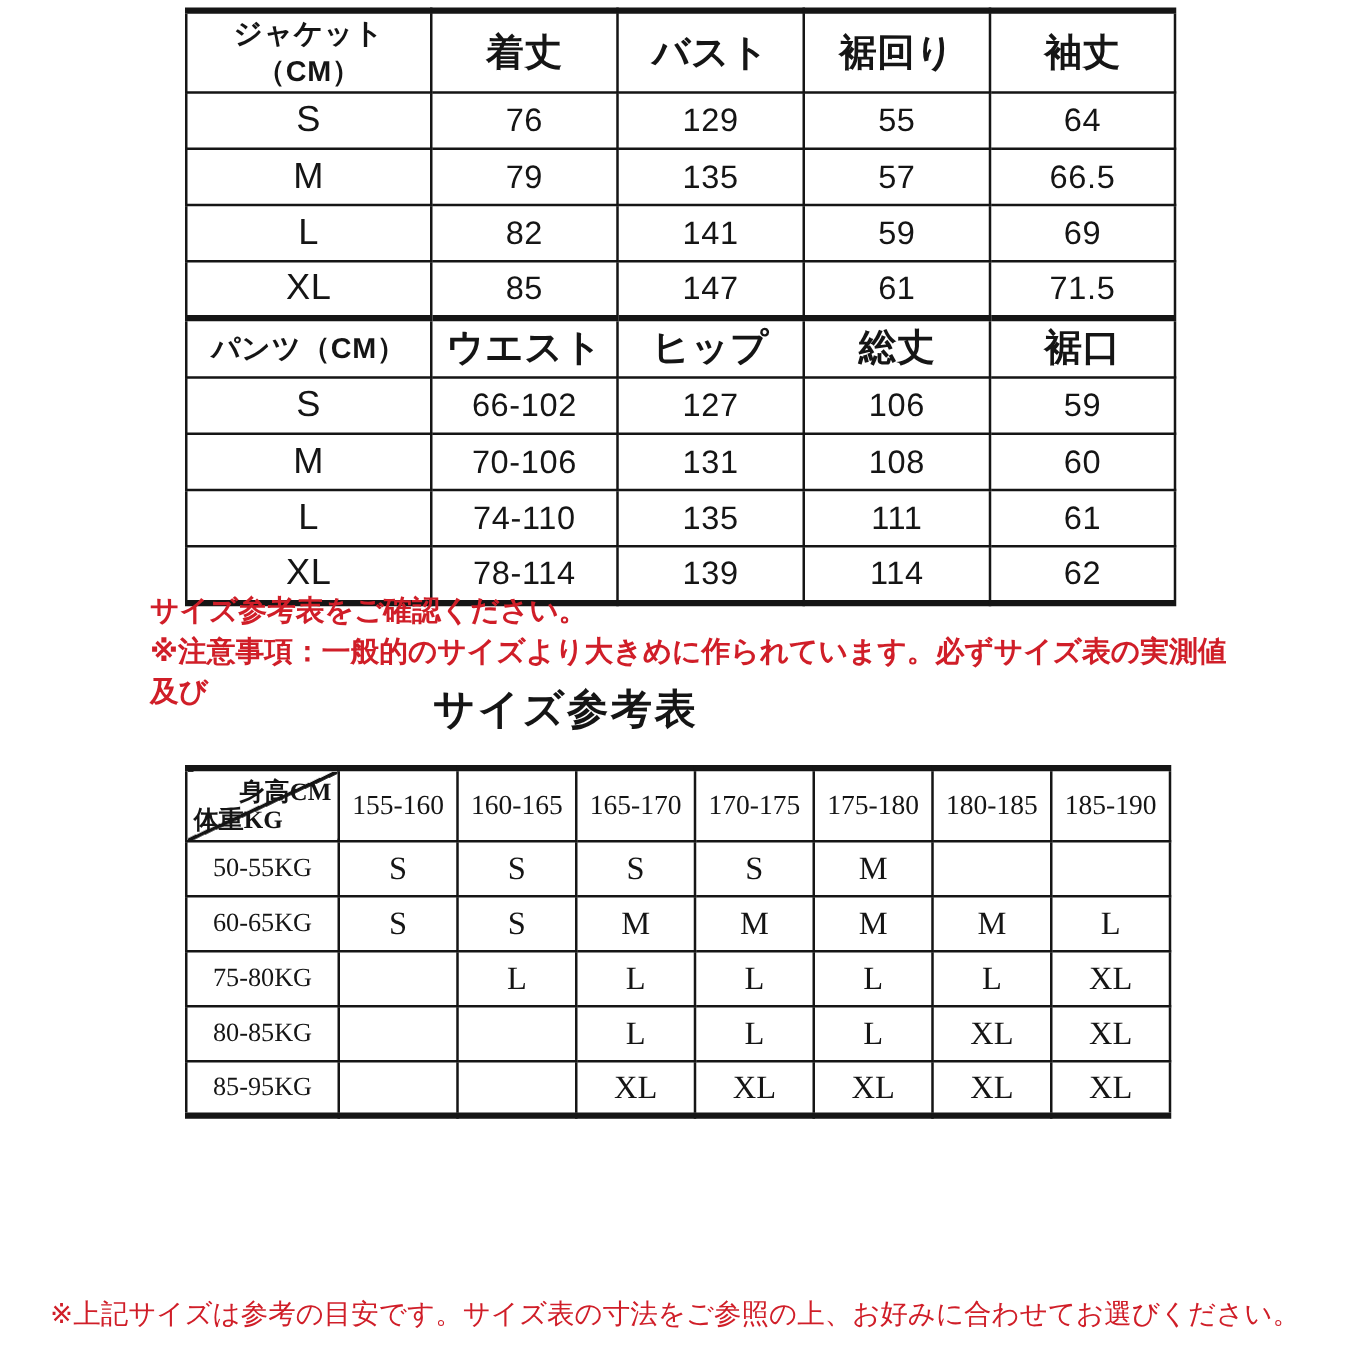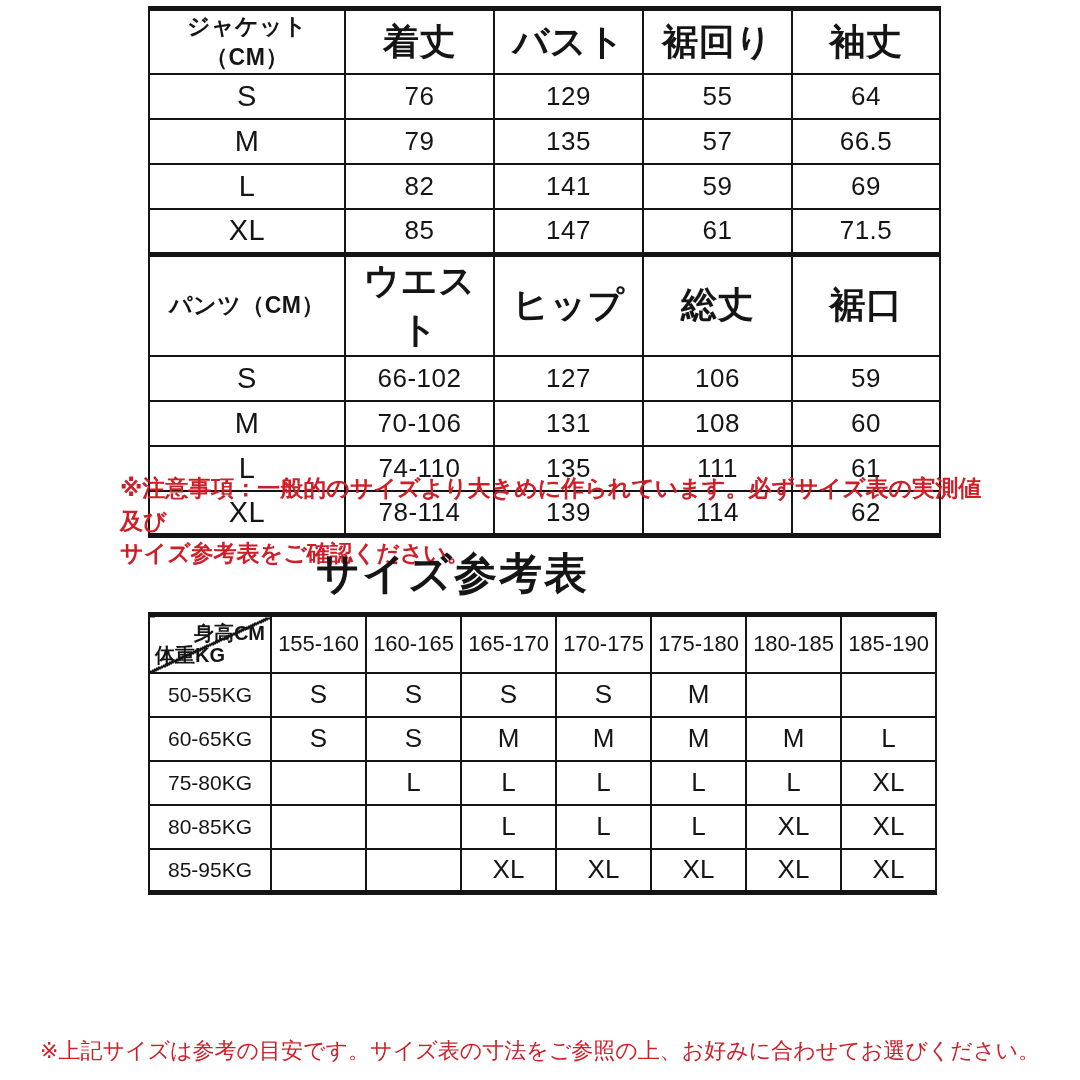--- a/index.html
+++ b/index.html
@@ -15,43 +15,43 @@
   table.size-table {
     position: absolute; left: 148px; top: 6px; width: 791px;
     border-collapse: collapse; table-layout: fixed; text-align: center;
     border-left: 2px solid var(--ink); border-right: 2px solid var(--ink);
     border-top: 5px solid var(--ink); border-bottom: 5px solid var(--ink);
   }
   table.size-table th, table.size-table td {
     border: 2px solid var(--ink); padding: 0; height: 45px;
     font-size: 26px; font-weight: normal; letter-spacing: 0.5px;
   }
-  table.size-table tr.head-row th { height: 48px; font-size: 36px; font-weight: bold; }
+  table.size-table tr.head-row th { height: 48px; font-size: 30px; font-weight: bold; }
   table.size-table tr.head-row th.ttl { font-size: 23px; }
   table.size-table td.rowlabel { font-size: 29px; }
   table.size-table tbody.thick-top tr.head-row th { border-top: 5px solid var(--ink); }
 
   
   .notice {
     position: absolute; left: 120px; top: 472px; width: 880px;
     color: var(--note-red); font-size: 23px; font-weight: bold; line-height: 1.42;
   }
 
   
   .ref-title {
     position: absolute; left: 0; top: 545px; width: 905px; text-align: center;
-    font-size: 43px; font-weight: bold; letter-spacing: 2px;
+    font-size: 33px; font-weight: bold; letter-spacing: 2px;
   }
 
   
   table.ref-table {
     position: absolute; left: 148px; top: 612px; width: 787px;
     border-collapse: collapse; table-layout: fixed; text-align: center;
     border-left: 2px solid var(--ink); border-right: 2px solid var(--ink);
-    border-top: 5px solid var(--ink); border-bottom: 5px solid var(--ink);
+    border-top: 5px solid var(--ink); border-bottom: 5px solid var(--ink); font-family: Liberation Serif, serif;
   }
   table.ref-table th, table.ref-table td {
     border: 2px solid var(--ink); padding: 0; height: 44px;
     font-size: 26px; font-weight: normal;
   }
   table.ref-table tr.head-row th { height: 58px; font-size: 22px; }
   table.ref-table td.rowlabel { font-size: 21px; }
   th.corner {
     position: relative;
     background-image: linear-gradient(to bottom right,
@@ -152,22 +152,22 @@
         <td class="rowlabel">XL</td>
         <td>78-114</td>
         <td>139</td>
         <td>114</td>
         <td>62</td>
       </tr>
     </tbody>
 </table>
 
 <div class="notice">
+  <div>サイズ参考表をご確認ください。</div>
   <div>※注意事項：一般的のサイズより大きめに作られています。必ずサイズ表の実測値及び</div>
-  <div>サイズ参考表をご確認ください。</div>
 </div>
 
 <div class="ref-title">サイズ参考表</div>
 
 <table class="ref-table">
   <colgroup>
     <col style="width:122px">
       <col style="width:95px">
       <col style="width:95px">
       <col style="width:95px">

